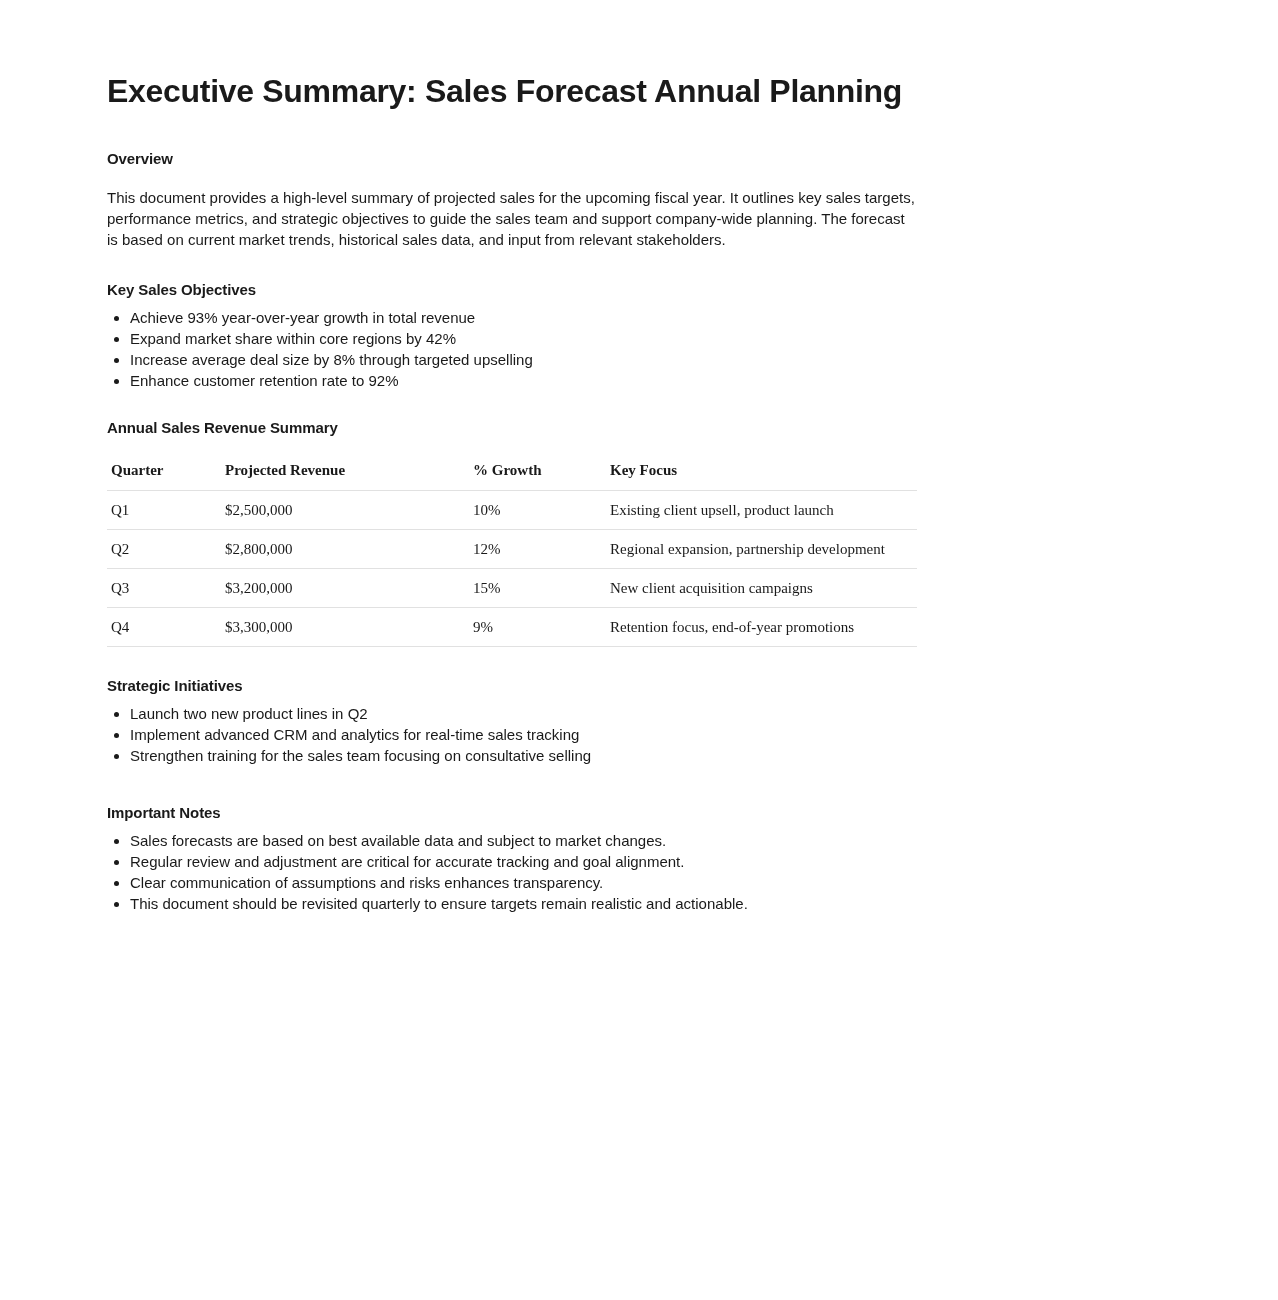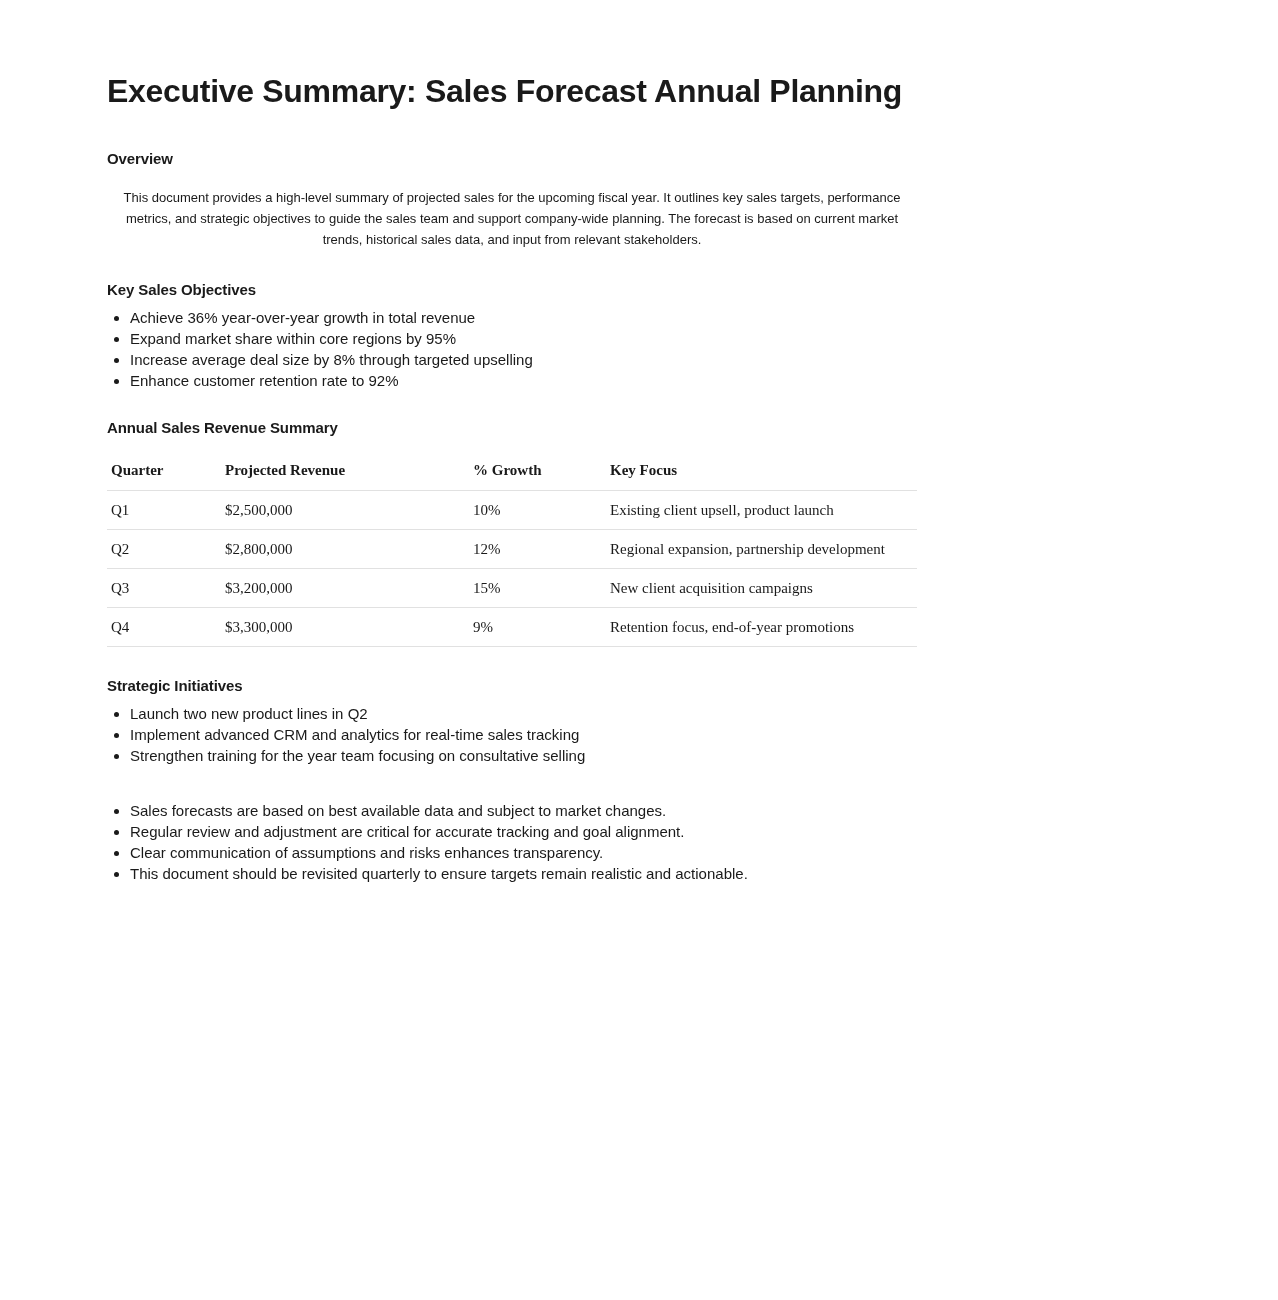--- a/index.html
+++ b/index.html
@@ -28,24 +28,23 @@
     line-height: 25px;
     font-weight: 700;
     letter-spacing: -0.1px;
   }
   .h-overview    { margin: 0 0 16px 0; }
   .h-objectives  { margin: 0 0 5px 0; }
   .h-forecast    { margin: 0 0 0 0; }
   .h-initiatives { margin: 0 0 5px 0; }
   .h-notes       { margin: 0 0 5px 0; }
   .body-p {
-    font-size: 13px;
+    font-size: 15px;
     line-height: 21px;
     margin: 0 0 27px 0;
-    text-align: center;
   }
   ul.bullets {
     margin: 0;
     padding-left: 23px;
     list-style: disc outside;
   }
   ul.bullets li {
     font-size: 15px;
     line-height: 21px;
   }
@@ -84,22 +83,22 @@
 
 <div class="doc">
 
   <h1 class="doc-title">Executive Summary: Sales Forecast Annual Planning</h1>
 
   <h2 class="sec-heading h-overview">Overview</h2>
   <p class="body-p">This document provides a high-level summary of projected sales for the upcoming fiscal year. It outlines key sales targets, performance metrics, and strategic objectives to guide the sales team and support company-wide planning. The forecast is based on current market trends, historical sales data, and input from relevant stakeholders.</p>
 
   <h2 class="sec-heading h-objectives">Key Sales Objectives</h2>
   <ul class="bullets objectives-list">
-    <li>Achieve 36% year-over-year growth in total revenue</li>
-    <li>Expand market share within core regions by 95%</li>
+    <li>Achieve 93% year-over-year growth in total revenue</li>
+    <li>Expand market share within core regions by 42%</li>
     <li>Increase average deal size by 8% through targeted upselling</li>
     <li>Enhance customer retention rate to 92%</li>
   </ul>
 
   <h2 class="sec-heading h-forecast">Annual Sales Revenue Summary</h2>
   <table class="forecast-table">
     <colgroup>
       <col style="width:114px">
       <col style="width:248px">
       <col style="width:137px">
@@ -138,23 +137,24 @@
         <td>9%</td>
         <td>Retention focus, end-of-year promotions</td>
       </tr>
     </tbody>
   </table>
 
   <h2 class="sec-heading h-initiatives">Strategic Initiatives</h2>
   <ul class="bullets initiatives-list">
     <li>Launch two new product lines in Q2</li>
     <li>Implement advanced CRM and analytics for real-time sales tracking</li>
-    <li>Strengthen training for the year team focusing on consultative selling</li>
+    <li>Strengthen training for the sales team focusing on consultative selling</li>
   </ul>
 
+  <h2 class="sec-heading h-notes">Important Notes</h2>
   <ul class="bullets notes-list">
     <li>Sales forecasts are based on best available data and subject to market changes.</li>
     <li>Regular review and adjustment are critical for accurate tracking and goal alignment.</li>
     <li>Clear communication of assumptions and risks enhances transparency.</li>
     <li>This document should be revisited quarterly to ensure targets remain realistic and actionable.</li>
   </ul>
 
 </div>
 
 </body></html>

